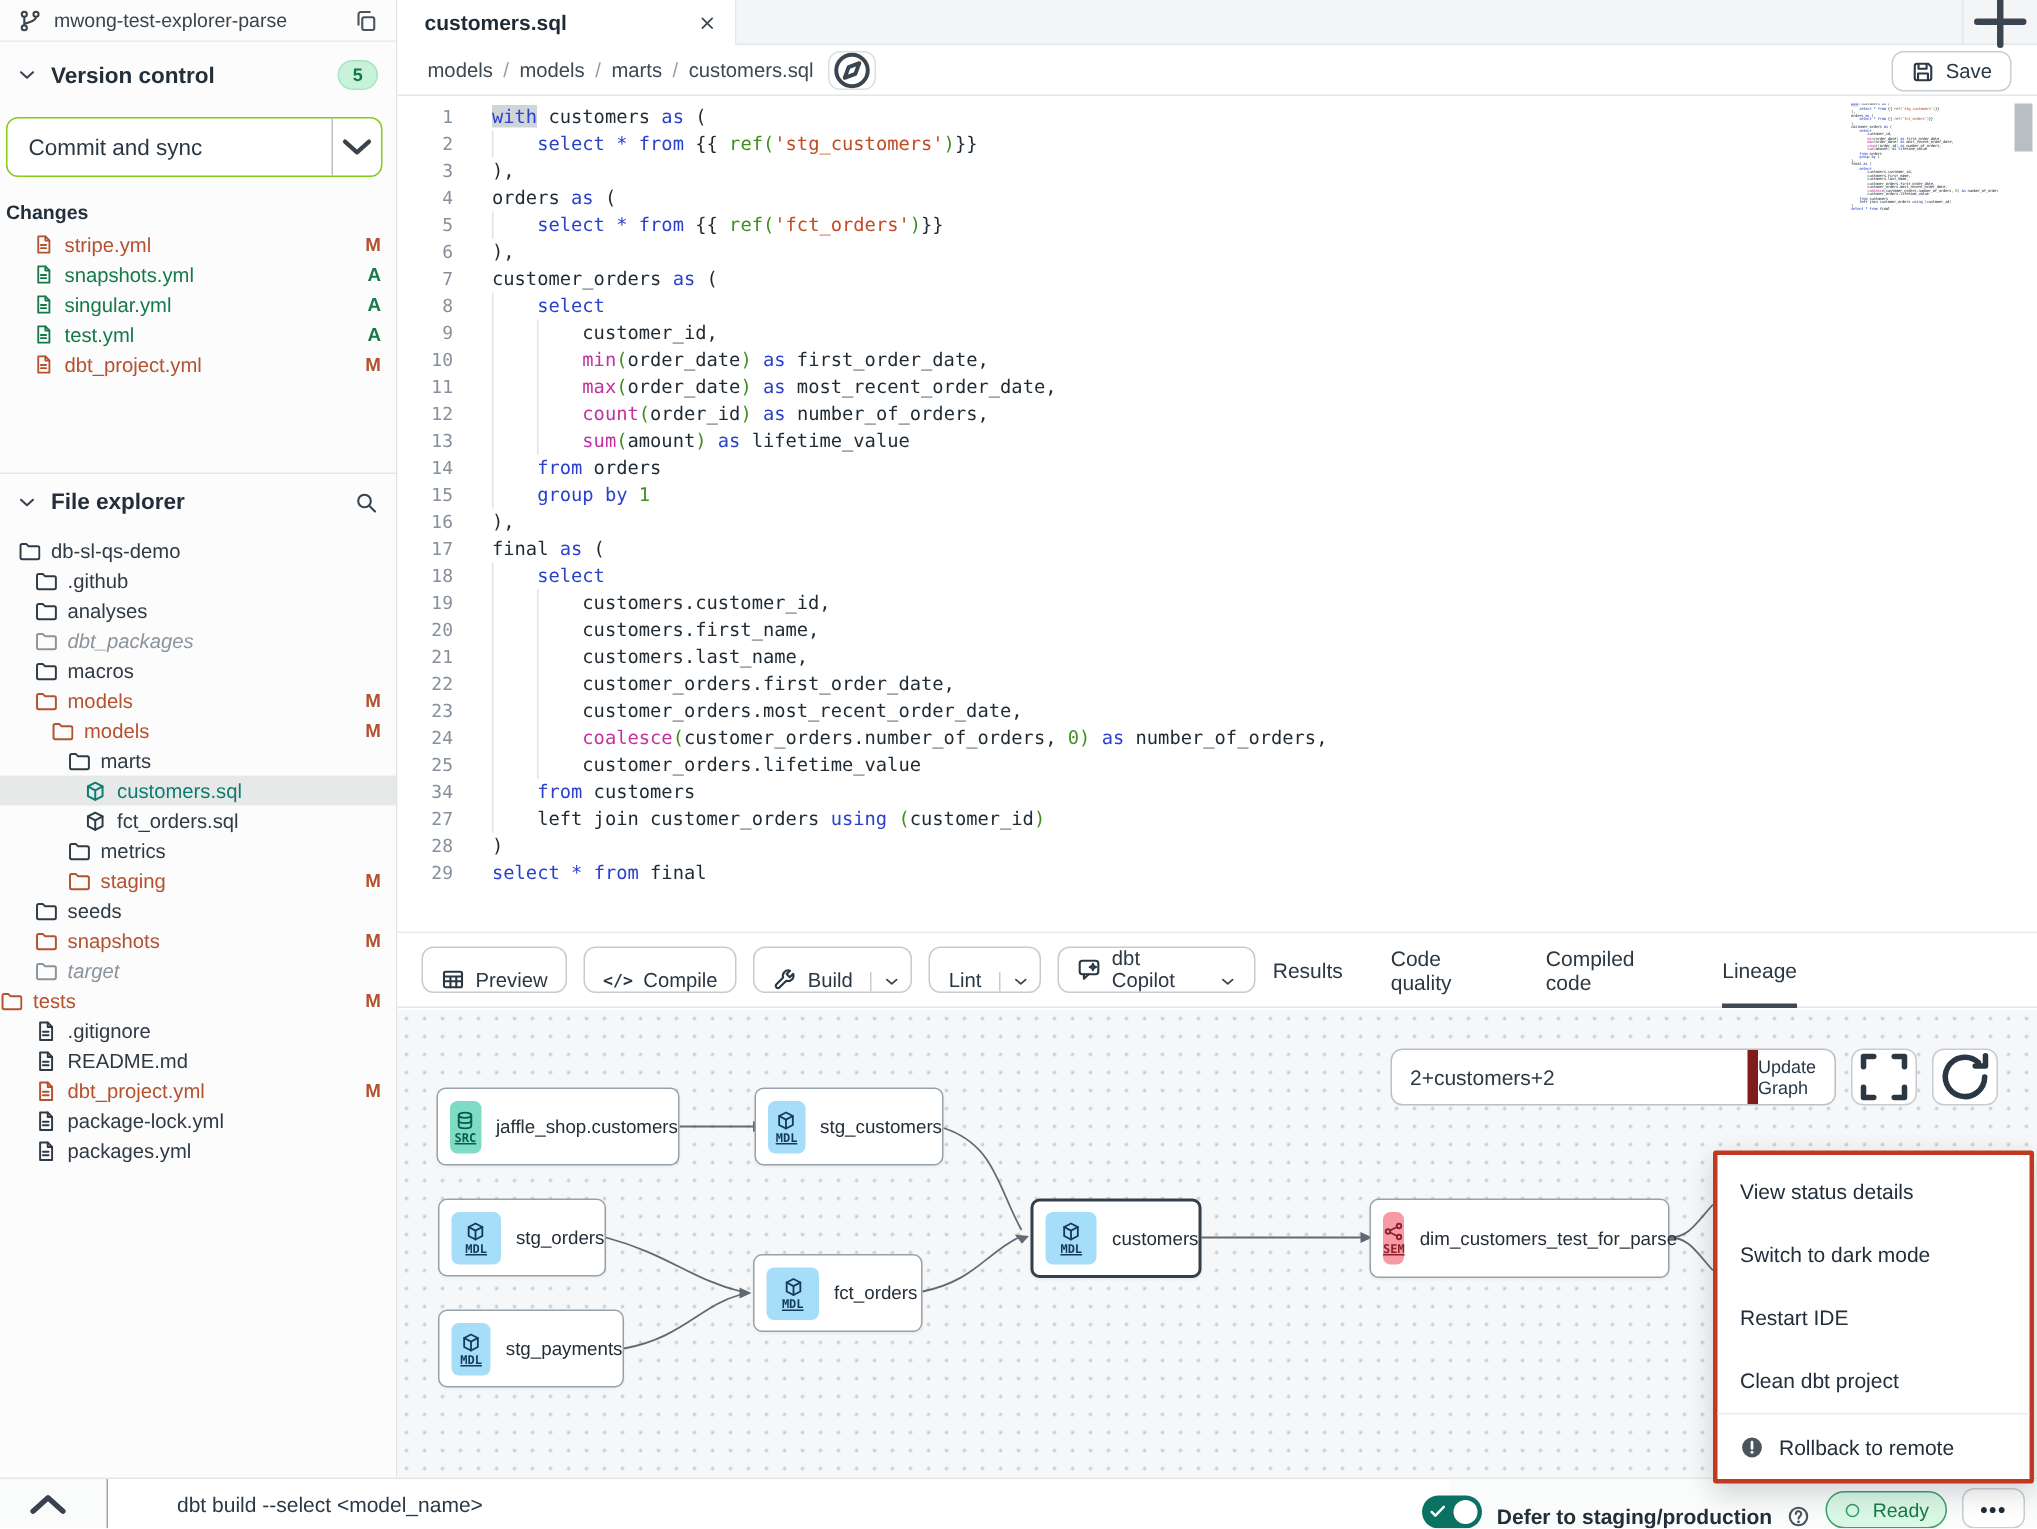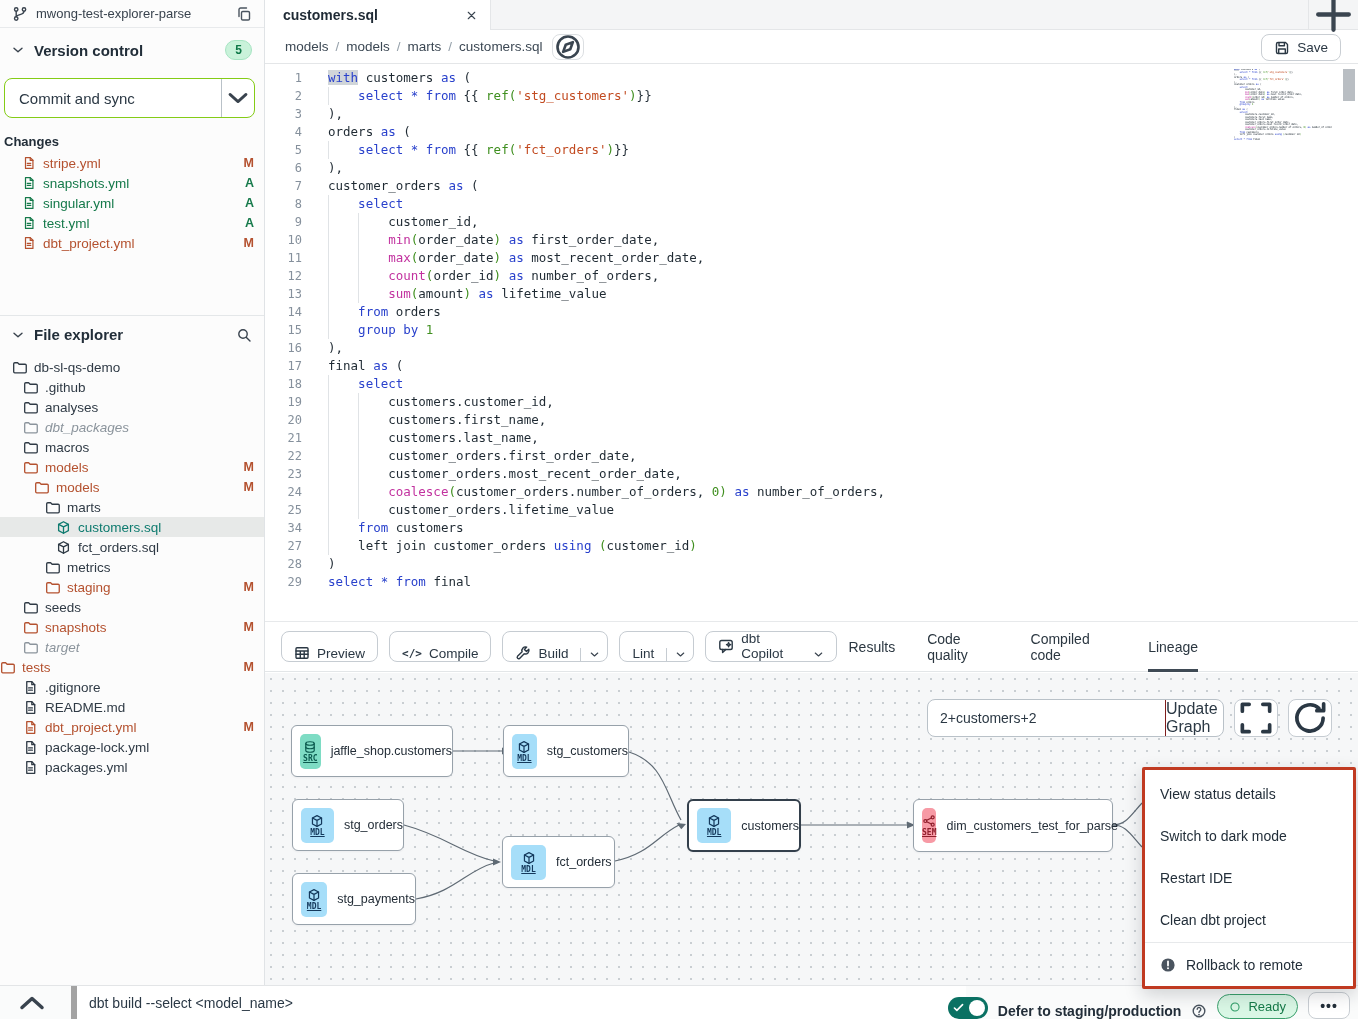--- a/index.html
+++ b/index.html
@@ -87,33 +87,33 @@
   .nbadge { width:35px; height:35px; border-radius:5px; display:flex; flex-direction:column; align-items:center; justify-content:center; gap:0;text-decoration:underline; }
   .nbadge svg { width:14px; height:14px; }
   .nbadge b { font-family:"DejaVu Sans Mono",monospace; font-size:8px; font-weight:bold; letter-spacing:0; }
   .node.src .nbadge { background:#7edcc4; color:#0b5a4e; }
   .node.mdl .nbadge { background:#a6def9; color:#14395c; }
   .node.sem .nbadge { background:#f79aa5; color:#8f1f2c; }
   .nlbl { font-size:12.5px; color:#242e38; white-space:nowrap; }
   .graph-controls { position:absolute; top:26px; right:26px; display:flex; gap:10px; align-items:flex-start; }
   .gsearch { width:297px; height:38px; background:#fff; border:1px solid #b9c1c8; border-radius:8px; display:flex; align-items:stretch; overflow:hidden; }
   .gsearch input { flex:1; border:0; outline:none; padding:0 12px; font-size:14px; color:#2b3844; font-family:"Liberation Sans",sans-serif; background:transparent; }
-  .gsearch .upd { width:104px; border-left:1px solid #7f1d1d; display:flex; align-items:center; justify-content:center; font-size:16px; color:#2b3844; cursor:pointer;margin-left:32px; }
+  .gsearch .upd { width:104px; border-left:7px solid #7f1d1d; display:flex; align-items:center; justify-content:center; font-size:12px; color:#2b3844; cursor:pointer;margin-left:32px; }
   .gicon-btn { width:44px; height:38px; background:#fff; border:1px solid #c6ccd2; border-radius:8px; display:flex; align-items:center; justify-content:center; color:#2b3844; cursor:pointer; }
 
   
   .menu { position:absolute; left:1142px; top:723px; width:214px; background:#fff; border:3px solid #c03a21; border-radius:2px; box-shadow:0 6px 18px rgba(20,30,40,.18); z-index:50; padding-top:3px;margin-top:44px; }
   .mitem { height:42px; display:flex; align-items:center; gap:10px; padding-left:15px; font-size:14px; color:#222e39; cursor:pointer; }
   .mdivider { border-top:1px solid #e7e9eb; margin:1px 0; }
   .mitem .icn.alert { color:#4a545f; }
 
   
   .statusbar { position:absolute; left:0; right:0; bottom:0; height:34px; background:#fafbfb; border-top:1px solid #e3e5e7; }
   .sb-collapse { position:absolute; left:12px; top:0; bottom:0; width:40px; display:flex; align-items:center; color:#39434e; cursor:pointer; }
-  .sb-cmd { position:absolute; left:71px; right:392px; top:0; bottom:0; background:#fff; border-left:6px solid #a3a3a3; display:flex; align-items:center; padding-left:12px; font-size:14px; color:#2b3946; }
+  .sb-cmd { position:absolute; left:71px; right:392px; top:0; bottom:0; background:#fff; border-left:1px solid #a3a3a3; display:flex; align-items:center; padding-left:46px; font-size:14px; color:#2b3946; }
   .sb-right { position:absolute; right:8px; top:0; bottom:0; display:flex; align-items:flex-end; gap:10px; }
   .toggle { width:40px; height:22px; border-radius:11px; background:#0a7163; position:relative; cursor:pointer; }
   .toggle .knob { position:absolute; right:3px; top:3px; width:16px; height:16px; border-radius:50%; background:#fff; }
   .toggle .icn { position:absolute; left:4px; top:4px; color:#fff; } .toggle .icn svg{ width:13px; height:13px; }
   .defer-label { font-size:14px; font-weight:bold; color:#222e39; }
   .help { color:#4a545f; display:flex; } .help svg{ width:16px; height:16px; }
   .ready { height:25px; padding:0 11px; border-radius:13px; background:#d9f7e5; border:1px solid #3aa06c; color:#167a49; font-size:13px; display:flex; align-items:center; gap:7px; cursor:pointer; }
   .ready .icn { color:#2f9e67; } .ready .icn svg{ width:12px; height:12px; }
   .more-btn { width:42px; height:27px; background:#fff; border:1px solid #c9ced3; border-radius:8px; display:flex; align-items:center; justify-content:center; color:#222e39; font-size:14px; letter-spacing:1px; font-weight:bold; cursor:pointer; }
 </style>

